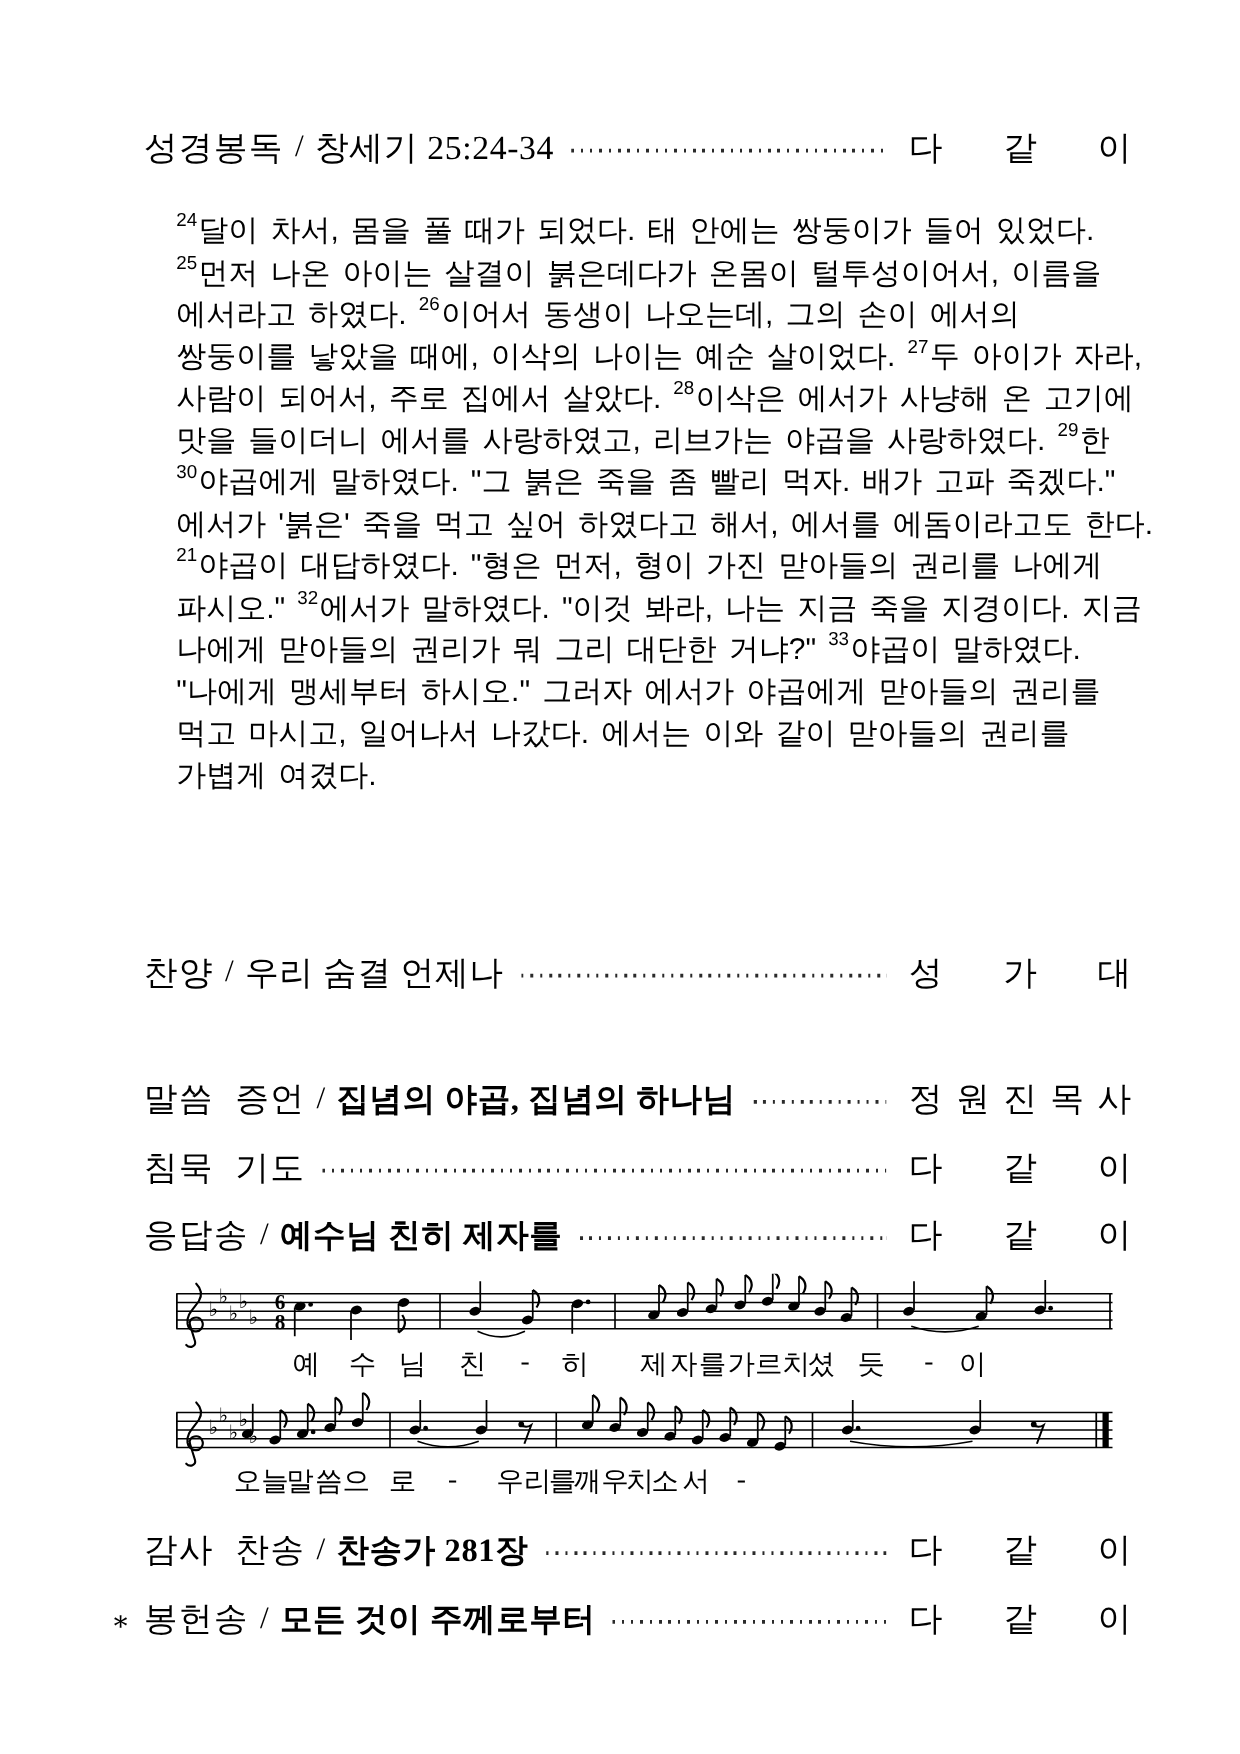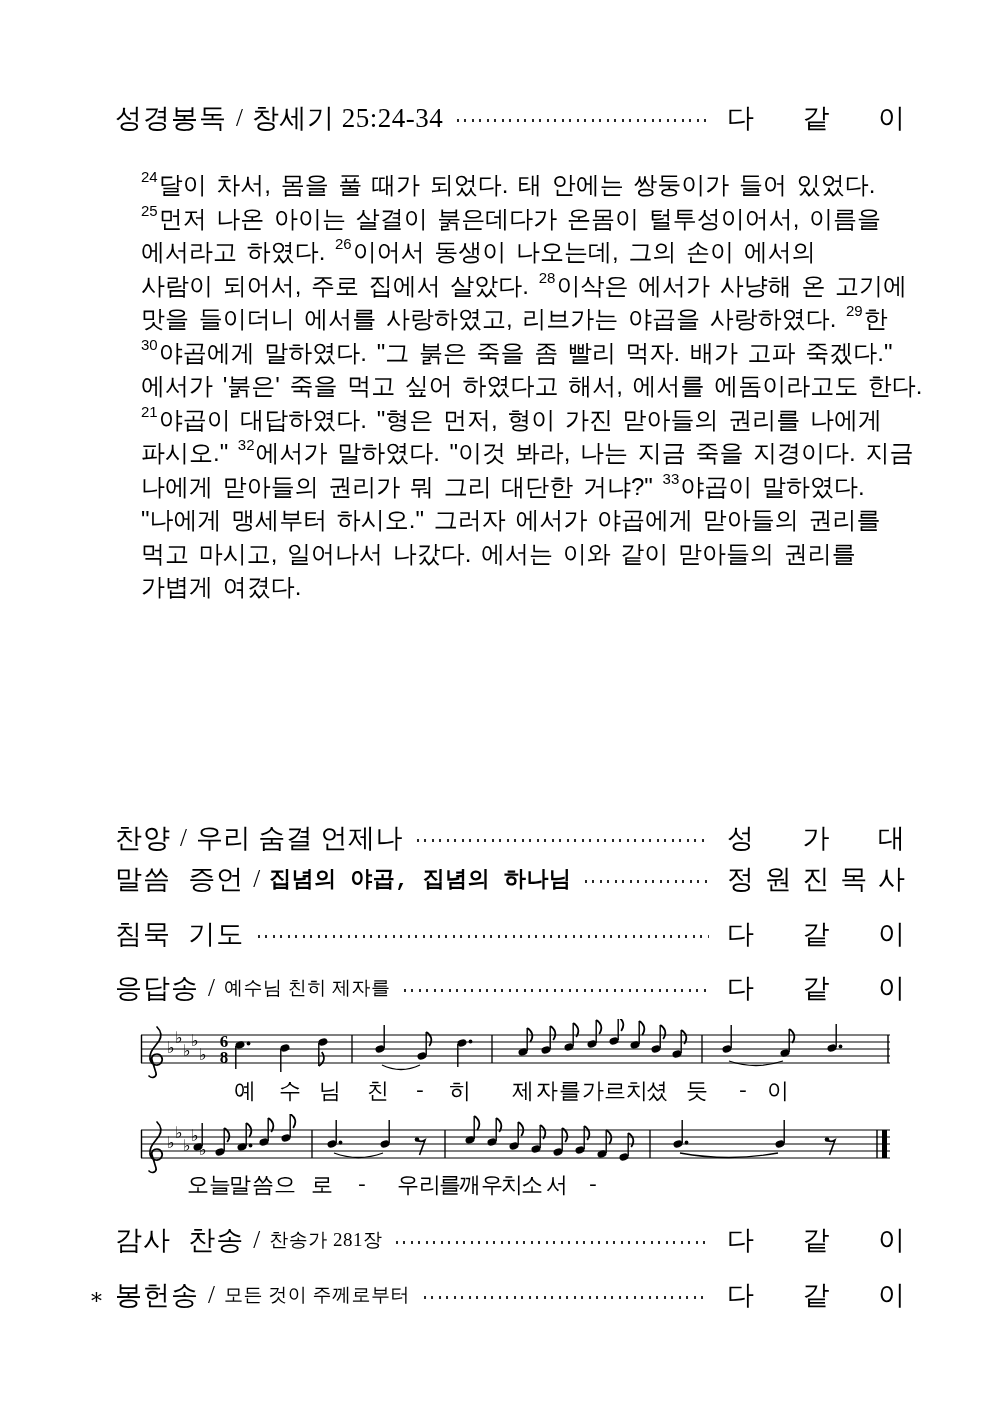--- a/index.html
+++ b/index.html
@@ -9,22 +9,22 @@
     font-family:"Liberation Serif","DejaVu Serif",serif;
   }
   
   .lrow {
     position:absolute; left:115px; width:790px; height:36px;
     display:flex; align-items:center; white-space:nowrap;
   }
   .row-label { font-size:27px; letter-spacing:1px;font-family:Liberation Mono, monospace; }
   .row-sep   { font-size:25px; margin:0 9px; }
   .row-title.plain      { font-size:27px; letter-spacing:0.5px; }
-  .row-title.bold-gothic{ font-family:Liberation Mono, monospace; font-weight:bold; font-size:22px; letter-spacing:0.5px; }
-  .row-title.bold-serif { font-weight:normal; font-size:19px; letter-spacing:0.5px; }
+  .row-title.bold-gothic{ font-family:Liberation Serif, serif; font-weight:bold; font-size:26px; letter-spacing:0.5px; }
+  .row-title.bold-serif { font-weight:bold; font-size:26px; letter-spacing:0.5px; }
   .leader {
     flex:1 1 auto; height:3px; align-self:center; margin:4px 18px 0 14px;
     background-image:repeating-linear-gradient(to right,#2a2a2a 0,#2a2a2a 2px,transparent 2px,transparent 7.5px);
     background-position:center; background-repeat:repeat-x;
   }
   .performers {
     width:178px; flex:0 0 auto; display:flex; justify-content:space-between;
     font-size:27px;
   }
   .marker {
@@ -59,32 +59,33 @@
       <div class="performers">
         <span>다</span>
         <span>같</span>
         <span>이</span>
       </div>
     </div>
   <div class="passage" style="top:168px">
       <div><sup>24</sup>달이 차서, 몸을 풀 때가 되었다. 태 안에는 쌍둥이가 들어 있었다.</div>
       <div><sup>25</sup>먼저 나온 아이는 살결이 붉은데다가 온몸이 털투성이어서, 이름을</div>
       <div>에서라고 하였다. <sup>26</sup>이어서 동생이 나오는데, 그의 손이 에서의</div>
+      <div>쌍둥이를 낳았을 때에, 이삭의 나이는 예순 살이었다. <sup>27</sup>두 아이가 자라,</div>
       <div>사람이 되어서, 주로 집에서 살았다. <sup>28</sup>이삭은 에서가 사냥해 온 고기에</div>
       <div>맛을 들이더니 에서를 사랑하였고, 리브가는 야곱을 사랑하였다. <sup>29</sup>한</div>
       <div><sup>30</sup>야곱에게 말하였다. "그 붉은 죽을 좀 빨리 먹자. 배가 고파 죽겠다."</div>
       <div>에서가 '붉은' 죽을 먹고 싶어 하였다고 해서, 에서를 에돔이라고도 한다.</div>
       <div><sup>21</sup>야곱이 대답하였다. "형은 먼저, 형이 가진 맏아들의 권리를 나에게</div>
       <div>파시오." <sup>32</sup>에서가 말하였다. "이것 봐라, 나는 지금 죽을 지경이다. 지금</div>
       <div>나에게 맏아들의 권리가 뭐 그리 대단한 거냐?" <sup>33</sup>야곱이 말하였다.</div>
       <div>"나에게 맹세부터 하시오." 그러자 에서가 야곱에게 맏아들의 권리를</div>
       <div>먹고 마시고, 일어나서 나갔다. 에서는 이와 같이 맏아들의 권리를</div>
       <div>가볍게 여겼다.</div>
     </div>
-  <div class="lrow" style="top:820px">
+  <div class="lrow" style="top:760px">
       <span class="row-label">찬양</span>
       <span class="row-sep">/</span>
       <span class="row-title plain">우리 숨결 언제나</span>
       <div class="leader"></div>
       <div class="performers">
         <span>성</span>
         <span>가</span>
         <span>대</span>
       </div>
     </div>

